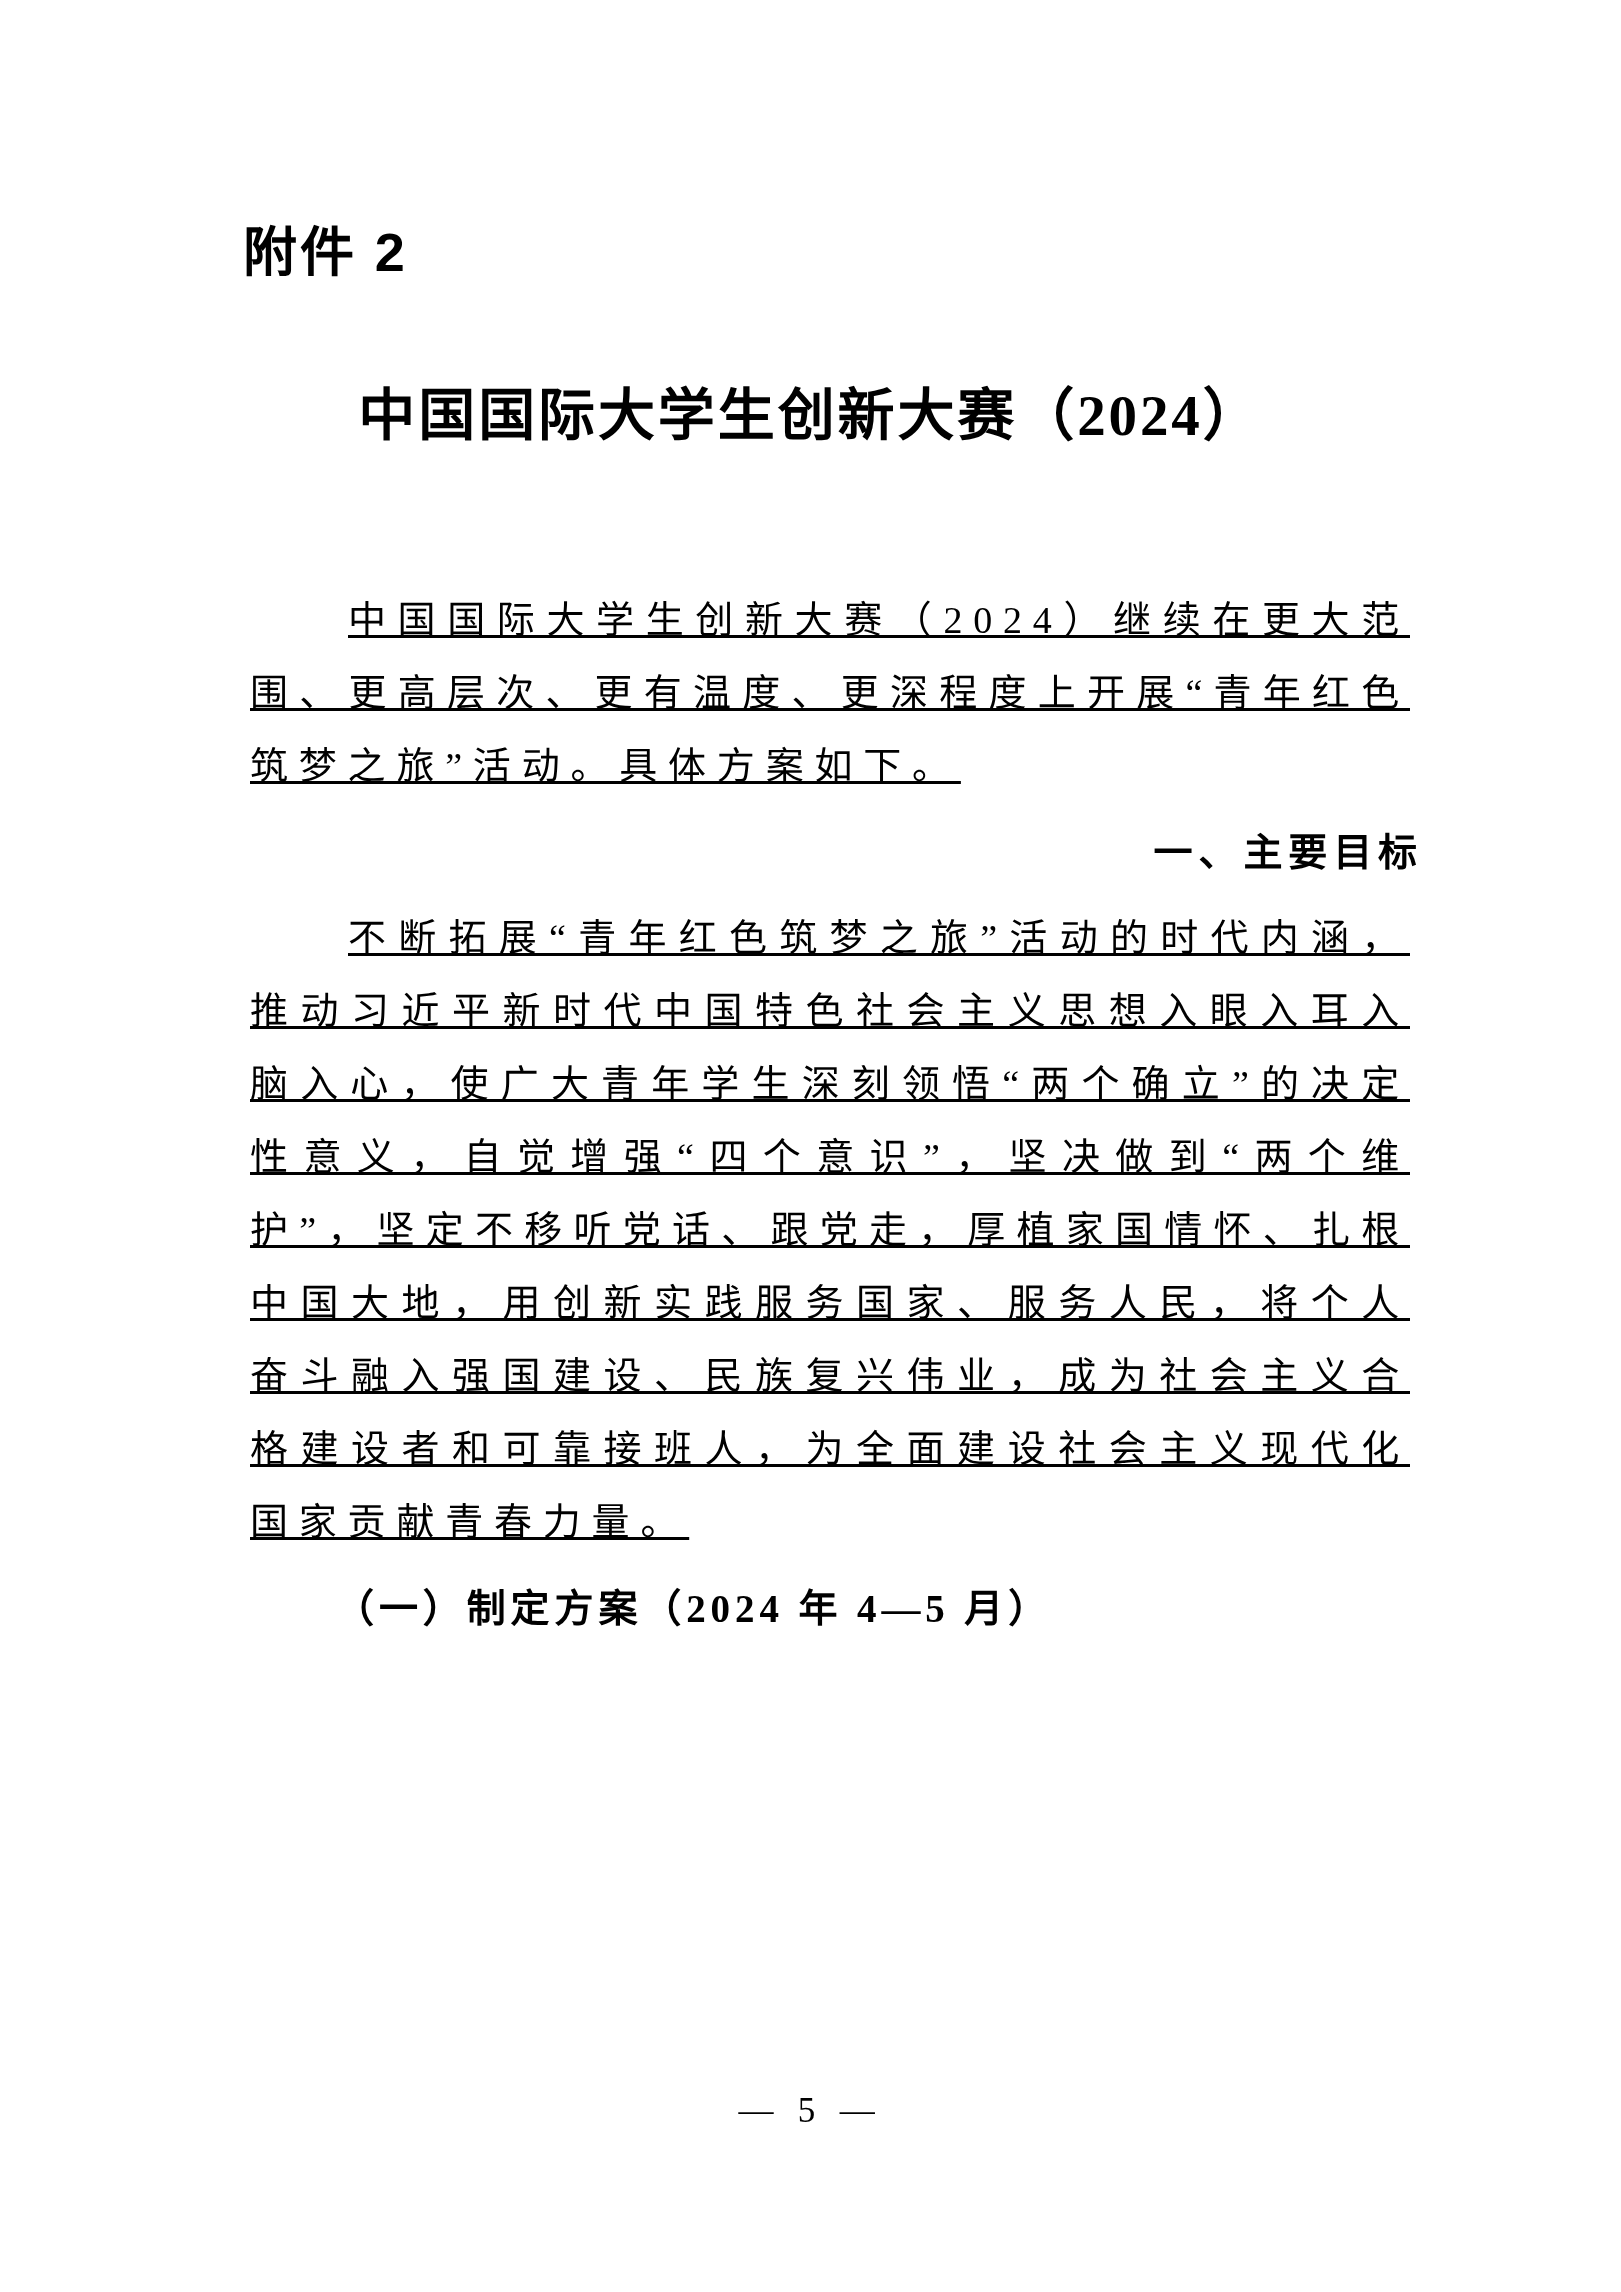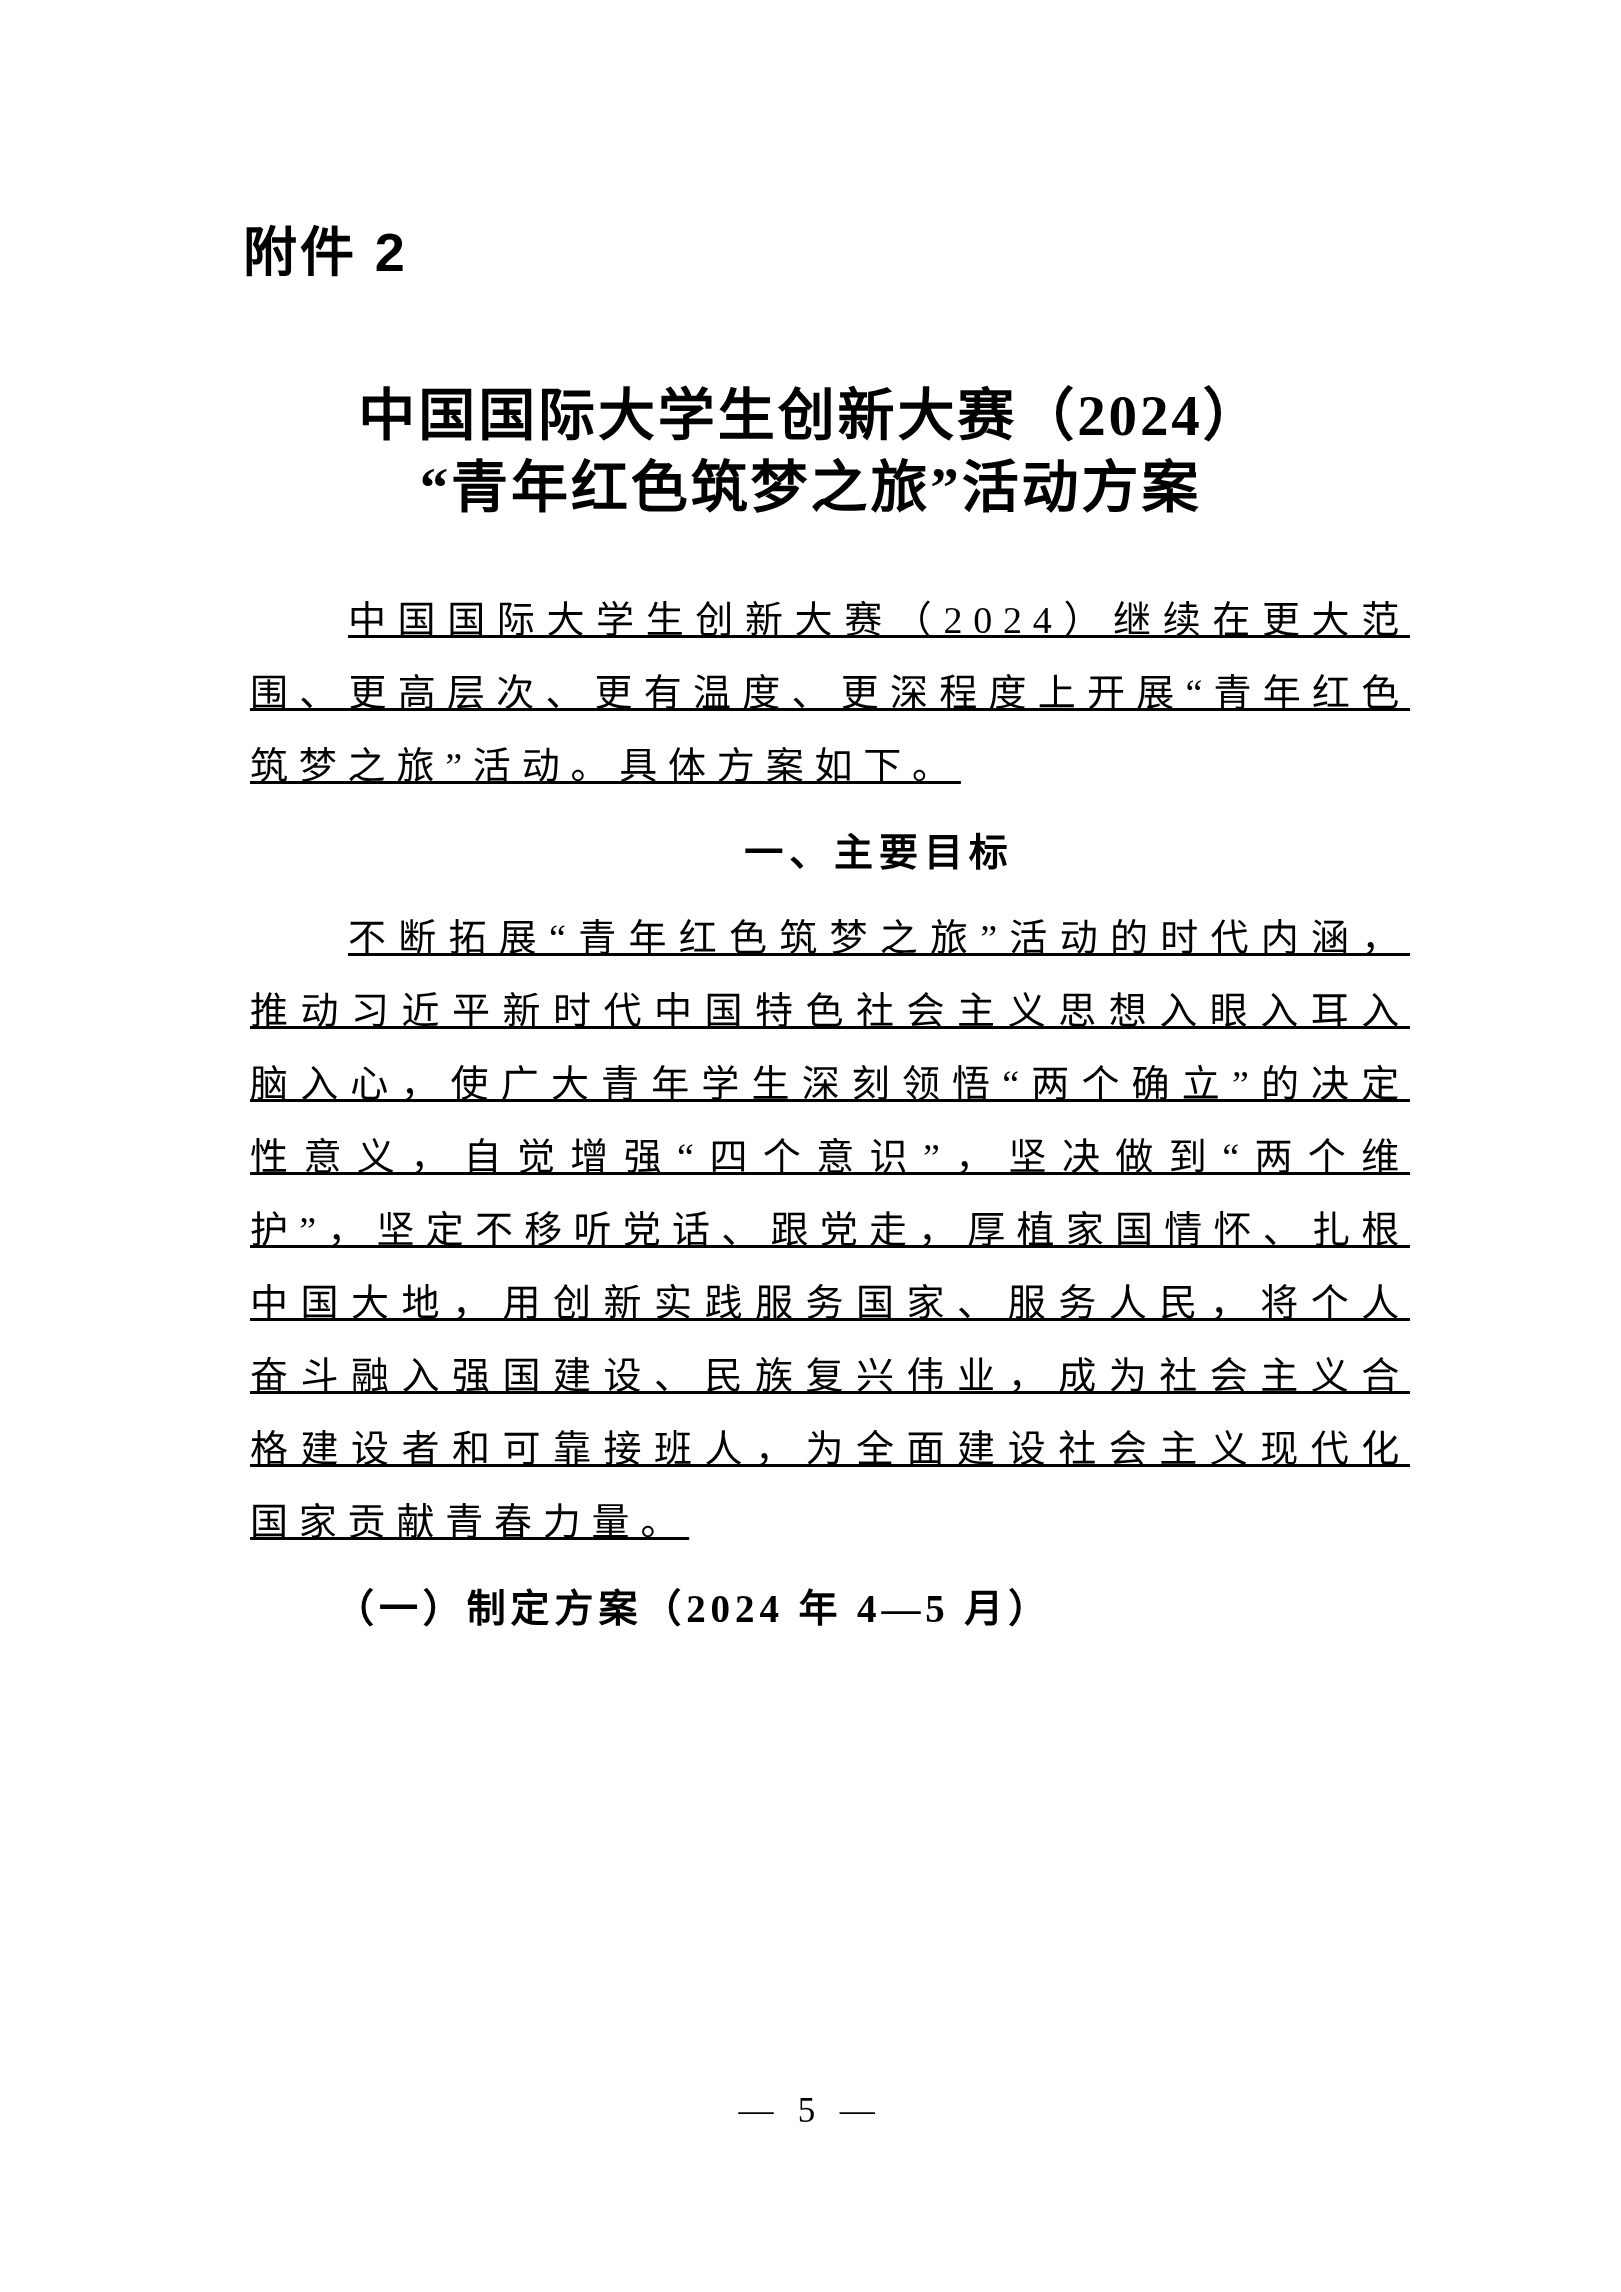--- a/index.html
+++ b/index.html
@@ -62,21 +62,21 @@
     text-decoration: underline;
   }
   .content h2 {
     margin: 0;
     font-family: Liberation Sans, sans-serif;
     font-weight: bold;
     font-size: 39px;
     line-height: 73px;
     letter-spacing: 5.9px;
     text-indent: 98px;
-    text-align: center;
+    text-align: right;
   }
   .content h3 {
     margin: 0;
     font-family: "Liberation Serif", serif;
     font-weight: bold;
     font-size: 39px;
     line-height: 73px;
     letter-spacing: 4.9px;
     text-indent: 98px;
     text-align: left;
@@ -98,21 +98,20 @@
 </style>
 </head>
 <body>
 
 <div class="page">
 
   <div class="attachment-label">附件 2</div>
 
   <h1 class="doc-title">
     <span class="title-line">中国国际大学生创新大赛（2024）</span>
-    <span class="title-line">“青年红色筑梦之旅”活动方案</span>
   </h1>
 
   <div class="content">
 
     <p>中国国际大学生创新大赛（2024）继续在更大范围、更高层次、更有温度、更深程度上开展“青年红色筑梦之旅”活动。具体方案如下。</p>
 
     <h2>一、主要目标</h2>
 
     <p>不断拓展“青年红色筑梦之旅”活动的时代内涵，推动习近平新时代中国特色社会主义思想入眼入耳入脑入心，使广大青年学生深刻领悟“两个确立”的决定性意义，自觉增强“四个意识”，坚决做到“两个维护”，坚定不移听党话、跟党走，厚植家国情怀、扎根中国大地，用创新实践服务国家、服务人民，将个人奋斗融入强国建设、民族复兴伟业，成为社会主义合格建设者和可靠接班人，为全面建设社会主义现代化国家贡献青春力量。</p>
 

